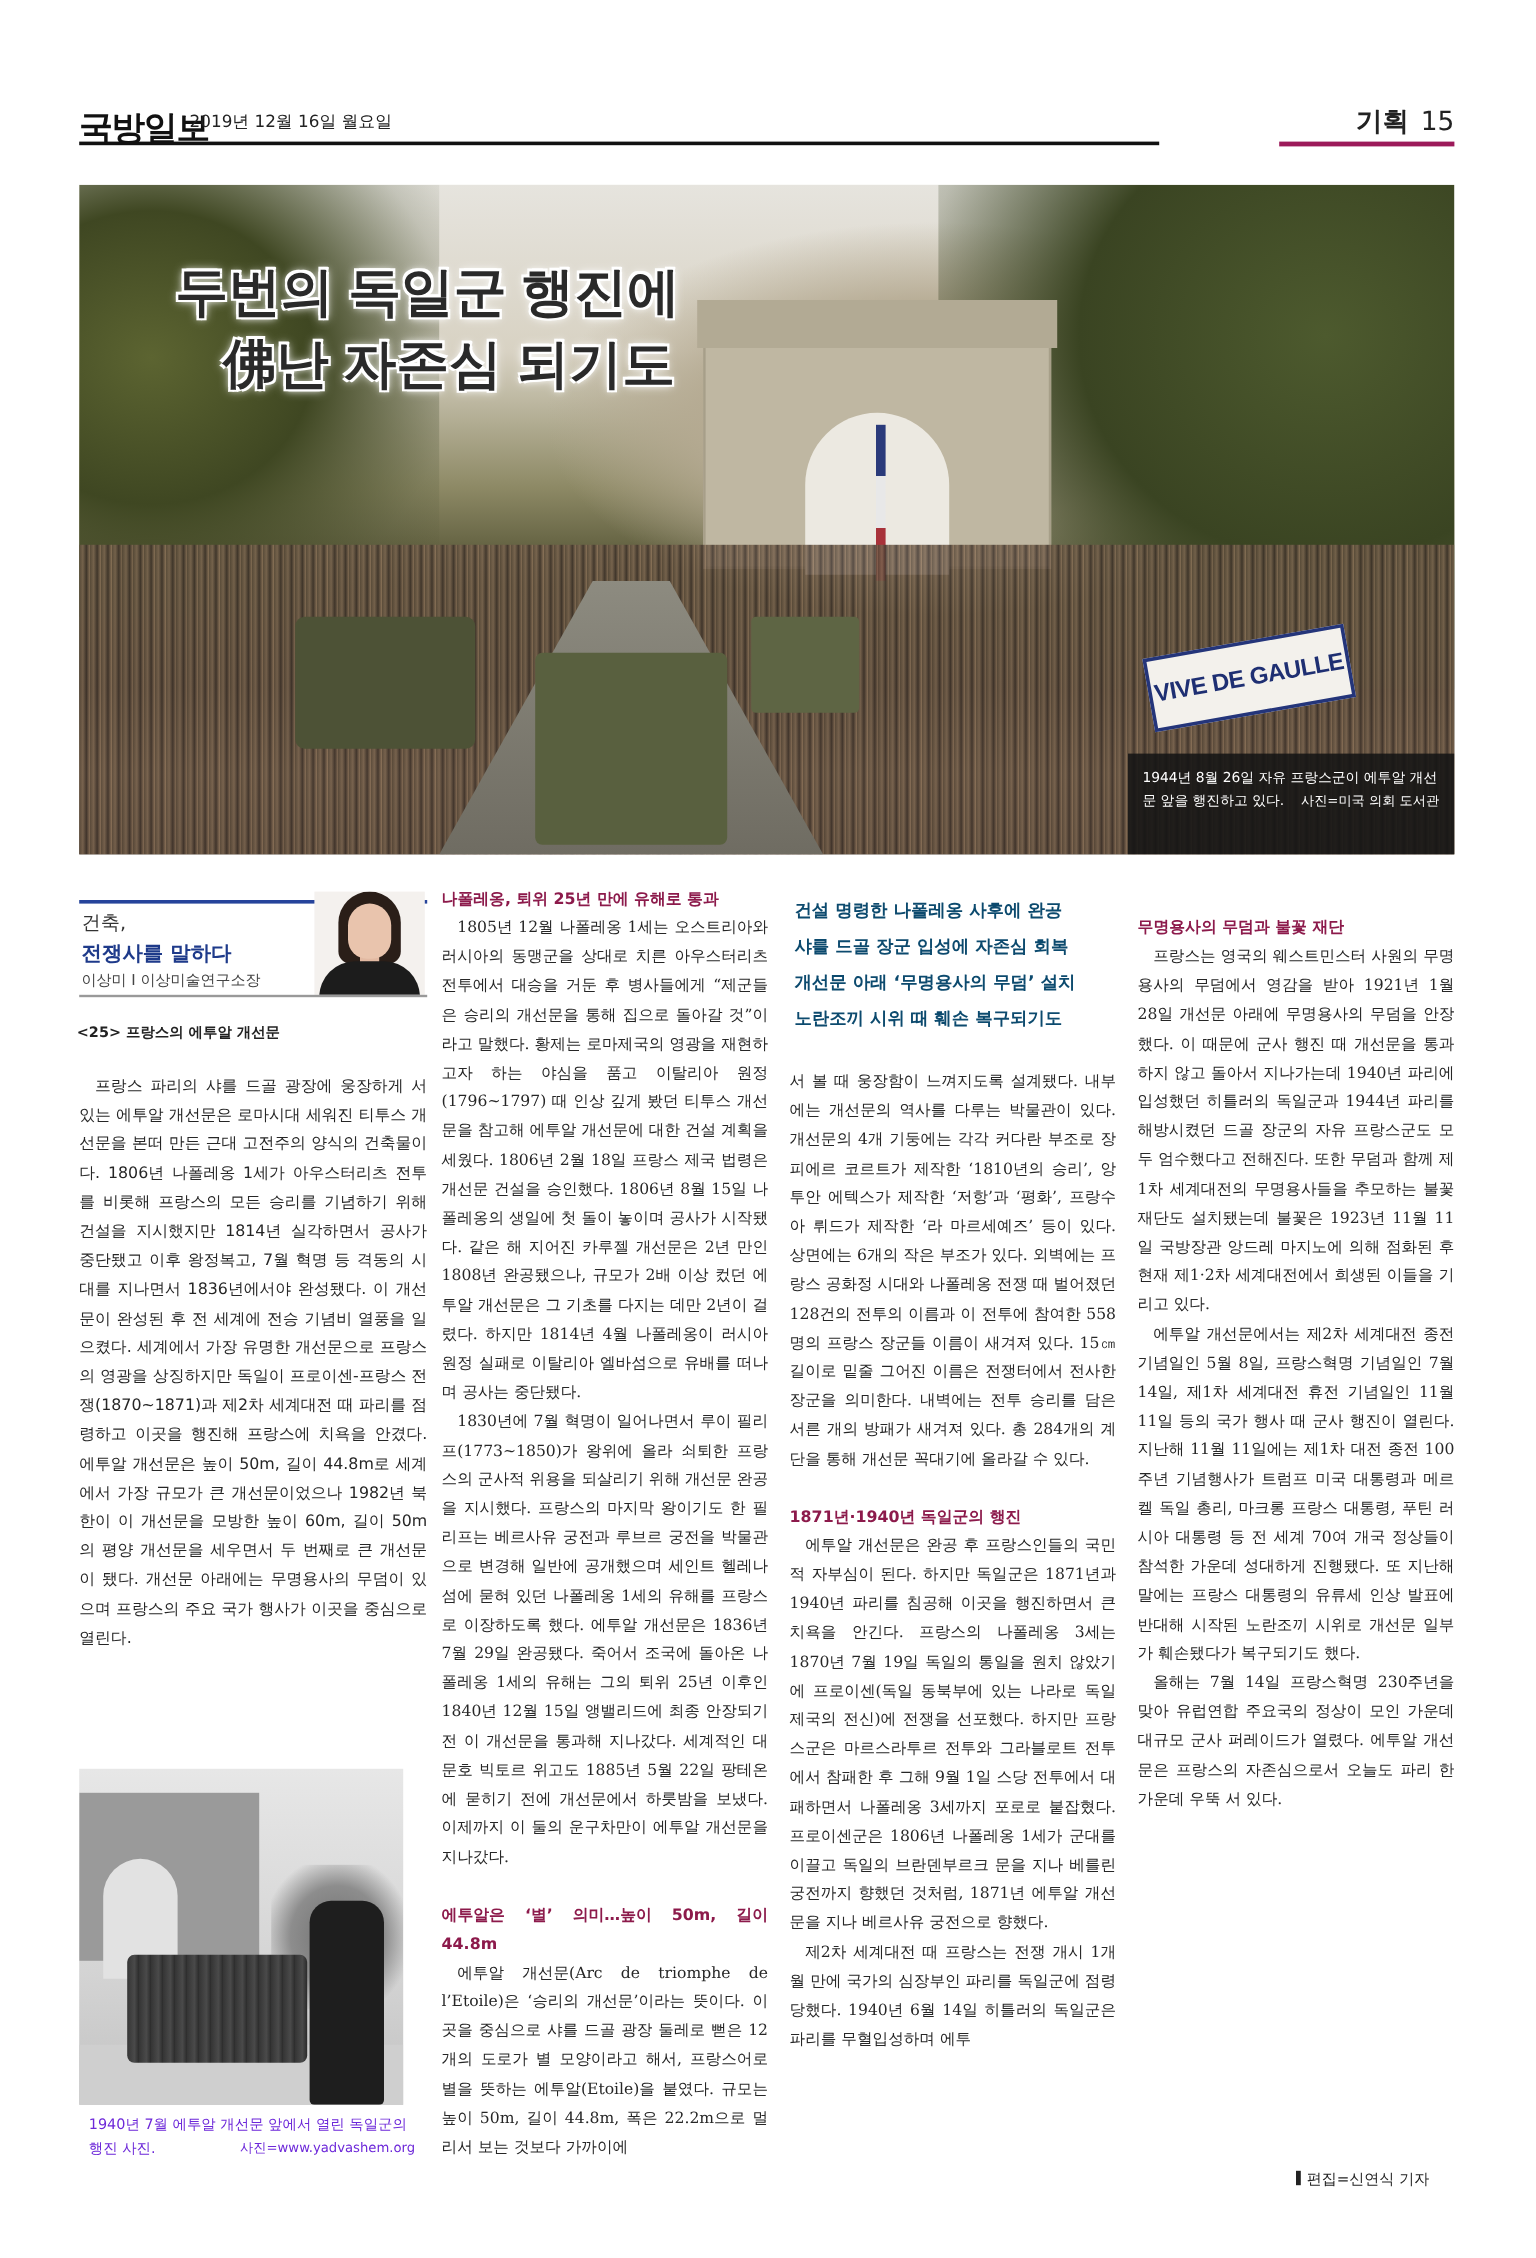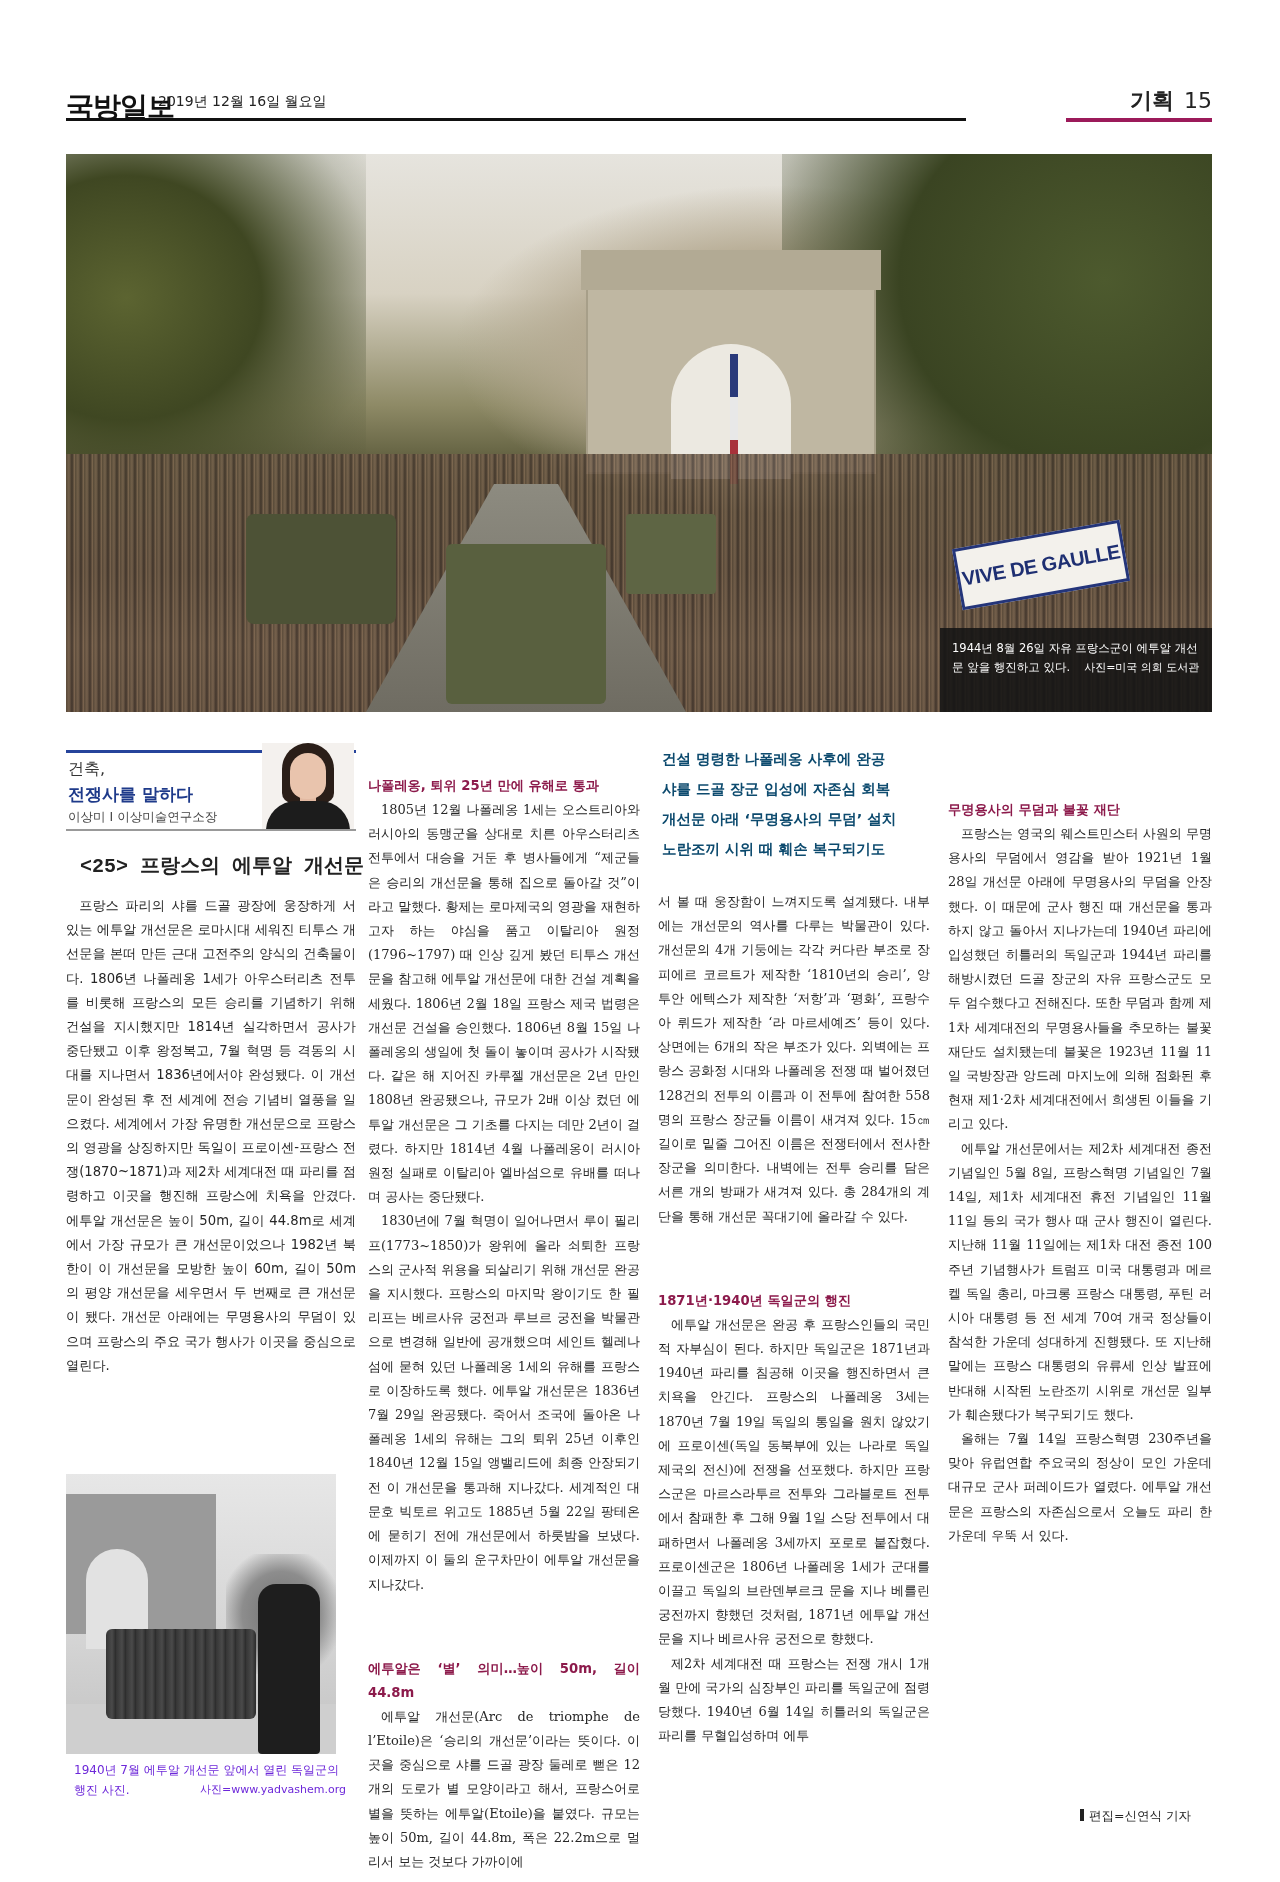--- a/index.html
+++ b/index.html
@@ -31,35 +31,35 @@
   .hero .banner { position: absolute; left: 890px; top: 380px; width: 170px; height: 62px; background: #f3f1ec; transform: rotate(-10deg); border: 3px solid #24357a; }
   .hero .banner span { display: block; text-align: center; font-family: "Liberation Sans", sans-serif; font-size: 20px; font-weight: bold; color: #1e2f72; line-height: 56px; letter-spacing: -0.5px; }
   .hero .headline { position: absolute; left: 80px; top: 60px; font-family: "Liberation Sans", sans-serif; font-size: 44px; font-weight: bold; line-height: 60px; color: #2a2a2a; text-shadow: 0 0 6px #ffffff, 0 0 10px #ffffff, 2px 2px 0 #ffffff, -2px -2px 0 #ffffff, 2px -2px 0 #ffffff, -2px 2px 0 #ffffff; }
   .hero .headline .l2 { padding-left: 40px; display: block; }
   .hero .caption { position: absolute; right: 0; bottom: 0; width: 272px; height: 84px; background: rgba(20,20,20,0.88); color: #ffffff; font-size: 11.5px; line-height: 19px; padding: 11px 10px 0 12px; }
   .hero .caption .credit { margin-left: 14px; font-size: 11px; }
 
   .column { position: absolute; font-size: 13.2px; line-height: 24.2px; color: #262626; text-align: justify; }
   .column p { text-indent: 1em; }
   .serif { font-family: "DejaVu Serif", serif; font-size: 13px; }
-  .subhead { color: #8c1a4b; font-weight: bold; font-size: 13.2px; line-height: 24px; text-indent: 0 !important; font-family: "DejaVu Sans", sans-serif; margin-top: 36px; }
+  .subhead { color: #8c1a4b; font-weight: bold; font-size: 13.2px; line-height: 24px; text-indent: 0 !important; font-family: "DejaVu Sans", sans-serif; }
 
   .series-box { position: absolute; left: 66px; top: 743px; width: 290px; height: 88px; }
   .series-box .top-rule { position: absolute; left: 0; top: 7px; width: 290px; height: 3px; background: #26449b; }
   .series-box .bottom-rule { position: absolute; left: 0; top: 86px; width: 290px; height: 2px; background: #999; }
   .series-box .kicker { position: absolute; left: 2px; top: 16px; font-size: 16px; color: #333; }
   .series-box .series-title { position: absolute; left: 2px; top: 40px; font-size: 17px; font-weight: bold; color: #1e3a8a; }
   .series-box .author { position: absolute; left: 2px; top: 66px; font-size: 12.5px; color: #444; }
   .series-box .portrait { position: absolute; left: 196px; top: 0; width: 92px; height: 86px; overflow: hidden; background: #f4f1ee; }
   .portrait .hair { position: absolute; left: 20px; top: 0; width: 52px; height: 60px; background: #2a1e18; border-radius: 26px 26px 10px 10px; }
   .portrait .face { position: absolute; left: 28px; top: 10px; width: 36px; height: 46px; background: #e9c4ad; border-radius: 18px 18px 16px 16px; }
   .portrait .body { position: absolute; left: 4px; top: 58px; width: 84px; height: 40px; background: #1c1c1c; border-radius: 30px 30px 0 0; }
   .portrait .neck { position: absolute; left: 38px; top: 52px; width: 16px; height: 14px; background: #e2b9a2; }
 
-  .article-title { position: absolute; left: 80px; top: 852px; font-size: 20px; font-weight: bold; color: #222; font-family: Liberation Mono, monospace; }
+  .article-title { position: absolute; left: 64px; top: 852px; font-size: 12px; font-weight: bold; color: #222; }
 
   .decks { position: absolute; left: 662px; top: 744px; width: 270px; font-size: 14.5px; font-weight: bold; line-height: 30px; color: #0c4a6e; }
 
   .photo2 { position: absolute; left: 66px; top: 1474px; width: 270px; height: 280px; overflow: hidden; background: linear-gradient(180deg, #e7e7e7 0%, #d4d4d4 60%, #c2c2c2 100%); }
   .photo2 .p-arch { position: absolute; left: 0; top: 20px; width: 150px; height: 140px; background: #9a9a9a; }
   .photo2 .p-open { position: absolute; left: 20px; top: 75px; width: 62px; height: 100px; background: #e2e2e2; border-radius: 31px 31px 0 0; }
   .photo2 .p-trees { position: absolute; right: 0; top: 80px; width: 110px; height: 120px; background: radial-gradient(ellipse, #6f6f6f 0%, #8d8d8d 50%, transparent 80%); }
   .photo2 .p-troops { position: absolute; left: 40px; top: 155px; width: 150px; height: 90px; background: repeating-linear-gradient(90deg, #353535 0px, #4a4a4a 6px, #2a2a2a 10px); border-radius: 6px; }
   .photo2 .p-horse { position: absolute; left: 192px; top: 110px; width: 62px; height: 170px; background: #1e1e1e; border-radius: 18px 18px 4px 4px; }
   .photo2 .p-road { position: absolute; left: 0; top: 230px; width: 270px; height: 50px; background: #cfcfcf; }
@@ -88,20 +88,24 @@
   <div class="arch-opening"></div>
   <div class="flag"></div>
   <div class="crowd"></div>
   <div class="road"></div>
   <div class="tank"></div>
   <div class="halftrack"></div>
   <div class="halftrack2"></div>
   <div class="banner">
       <span>VIVE DE GAULLE</span>
     </div>
+  <h1 class="headline">
+    <span>두번의 독일군 행진에</span>
+    <span class="l2">佛난 자존심 되기도</span>
+  </h1>
   <figcaption class="caption">
     <span>1944년 8월 26일 자유 프랑스군이 에투알 개선문 앞을 행진하고 있다.</span><span class="credit">사진=미국 의회 도서관</span>
   </figcaption>
 </figure>
 
 <div class="series-box">
   <div class="top-rule"></div>
   <span class="kicker">건축,</span>
   <span class="series-title">전쟁사를 말하다</span>
   <span class="author">이상미 I 이상미술연구소장</span>

